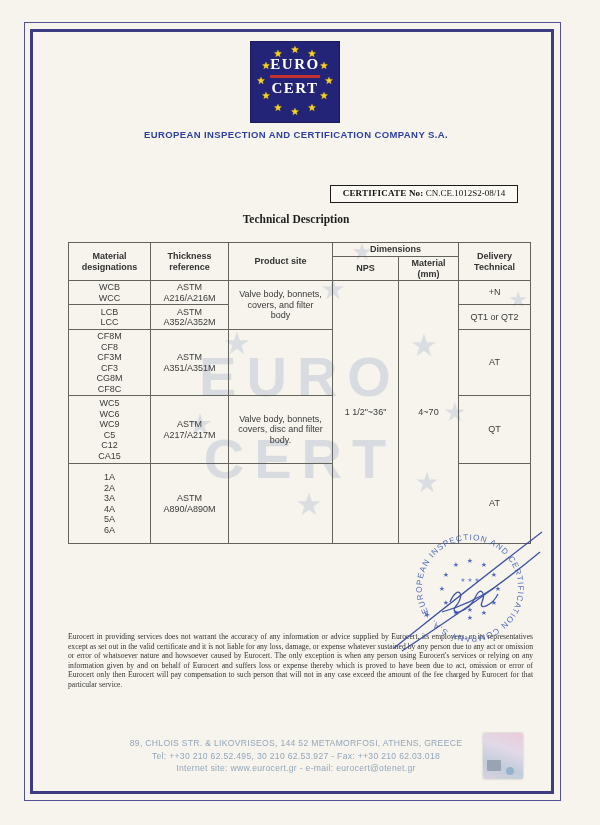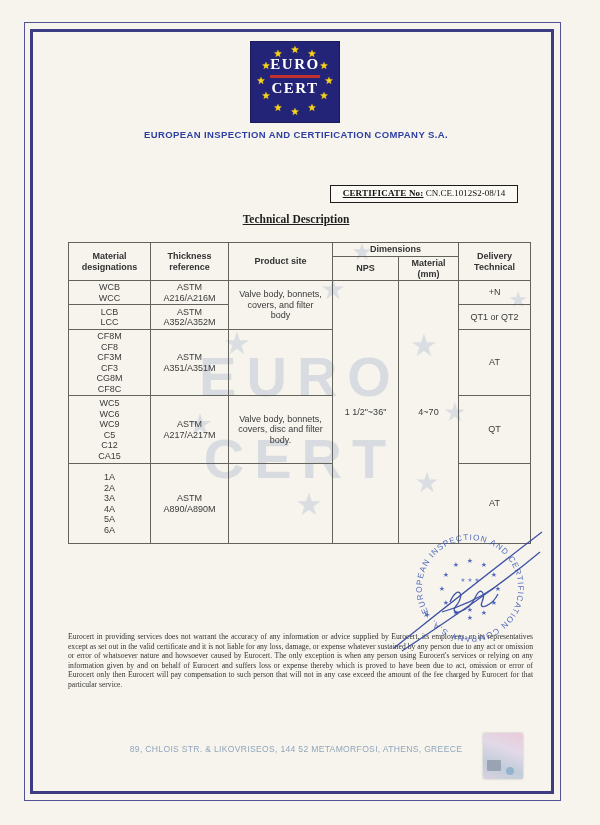--- a/index.html
+++ b/index.html
@@ -44,25 +44,25 @@
     color:#2e3fa3; font-weight:bold; font-size:9.5px; letter-spacing:0.4px;
   }
   
   .cert-box {
     position:absolute; left:330px; top:185px; width:188px; height:18px;
     border:1.5px solid #1c1c1c; background:#fbf9f3;
     font-family:"Liberation Serif", serif; font-size:9px;
     line-height:15px; text-align:center; color:#111;
     white-space:nowrap;
   }
-  .cert-box b { letter-spacing:0.2px;text-decoration:underline; }
+  .cert-box b { letter-spacing:0.2px; }
   
   .section-title {
     position:absolute; left:0; top:213px; width:592px; text-align:center;
-    font-family:"Liberation Serif", serif; font-weight:bold; font-size:11.5px; color:#1e1e1e;text-decoration:underline;
+    font-family:"Liberation Serif", serif; font-weight:bold; font-size:11.5px; color:#1e1e1e;
   }
   
   .watermark { position:absolute; left:0; top:0; width:600px; height:825px; z-index:0; }
   .wm-line {
     position:absolute; width:600px; text-align:center;
     font-weight:bold; font-size:56px; letter-spacing:10px;
     color:rgba(146,164,199,0.30);
   }
   .wm-star { position:absolute; color:rgba(146,164,199,0.28); transform:translate(-50%,-50%); }
   
@@ -82,21 +82,21 @@
   .disclaimer {
     position:absolute; left:68px; top:632px; width:465px; z-index:1;
     font-family:"Liberation Serif", serif; font-size:7.6px; line-height:9.6px;
     text-align:justify; color:#343434;
   }
   
   .stamp { position:absolute; left:392px; top:526px; width:154px; height:128px; z-index:2; }
   
   .footer {
     position:absolute; left:0; top:737px; width:592px; text-align:center; z-index:1;
-    color:#92a6bc; font-size:8.6px; line-height:12.5px; letter-spacing:0.3px;margin-top:6px;
+    color:#92a6bc; font-size:8.6px; line-height:12.5px; letter-spacing:0.3px;
   }
   .sticker {
     position:absolute; left:483px; top:733px; width:40px; height:46px; z-index:2;
     border-radius:2px;
     background:
       linear-gradient(200deg, rgba(233,200,214,0.95) 0%, rgba(224,214,231,0.9) 35%, rgba(188,200,216,0.9) 70%, rgba(214,206,220,0.9) 100%);
     box-shadow:0 0 2px rgba(120,120,140,0.5);
   }
   .sticker .chip {
     position:absolute; left:4px; bottom:8px; width:14px; height:11px;
@@ -272,18 +272,20 @@
       <path d="M 2,122 C 40,92 95,48 150,6"></path>
       <path d="M 10,125 C 55,95 105,62 148,26"></path>
       <path d="M 58,76 c 8,-18 16,-8 6,4 c -8,10 12,8 20,-10 c 4,-9 10,-4 6,6 c -4,9 10,4 16,-8"></path>
       <path d="M 50,86 c 14,-4 34,-12 52,-24"></path>
     </g>
   </svg>
 </div>
 
 <div class="footer">
   <div>89, CHLOIS STR. &amp; LIKOVRISEOS, 144 52 METAMORFOSI, ATHENS, GREECE</div>
+  <div>Tel: ++30 210 62.52.495, 30 210 62.53.927 - Fax: ++30 210 62.03.018</div>
+  <div>Internet site: www.eurocert.gr - e-mail: eurocert@otenet.gr</div>
 </div>
 
 <div class="sticker">
   <div class="chip"></div>
   <div class="dot"></div>
 </div>
 
 </body></html>

